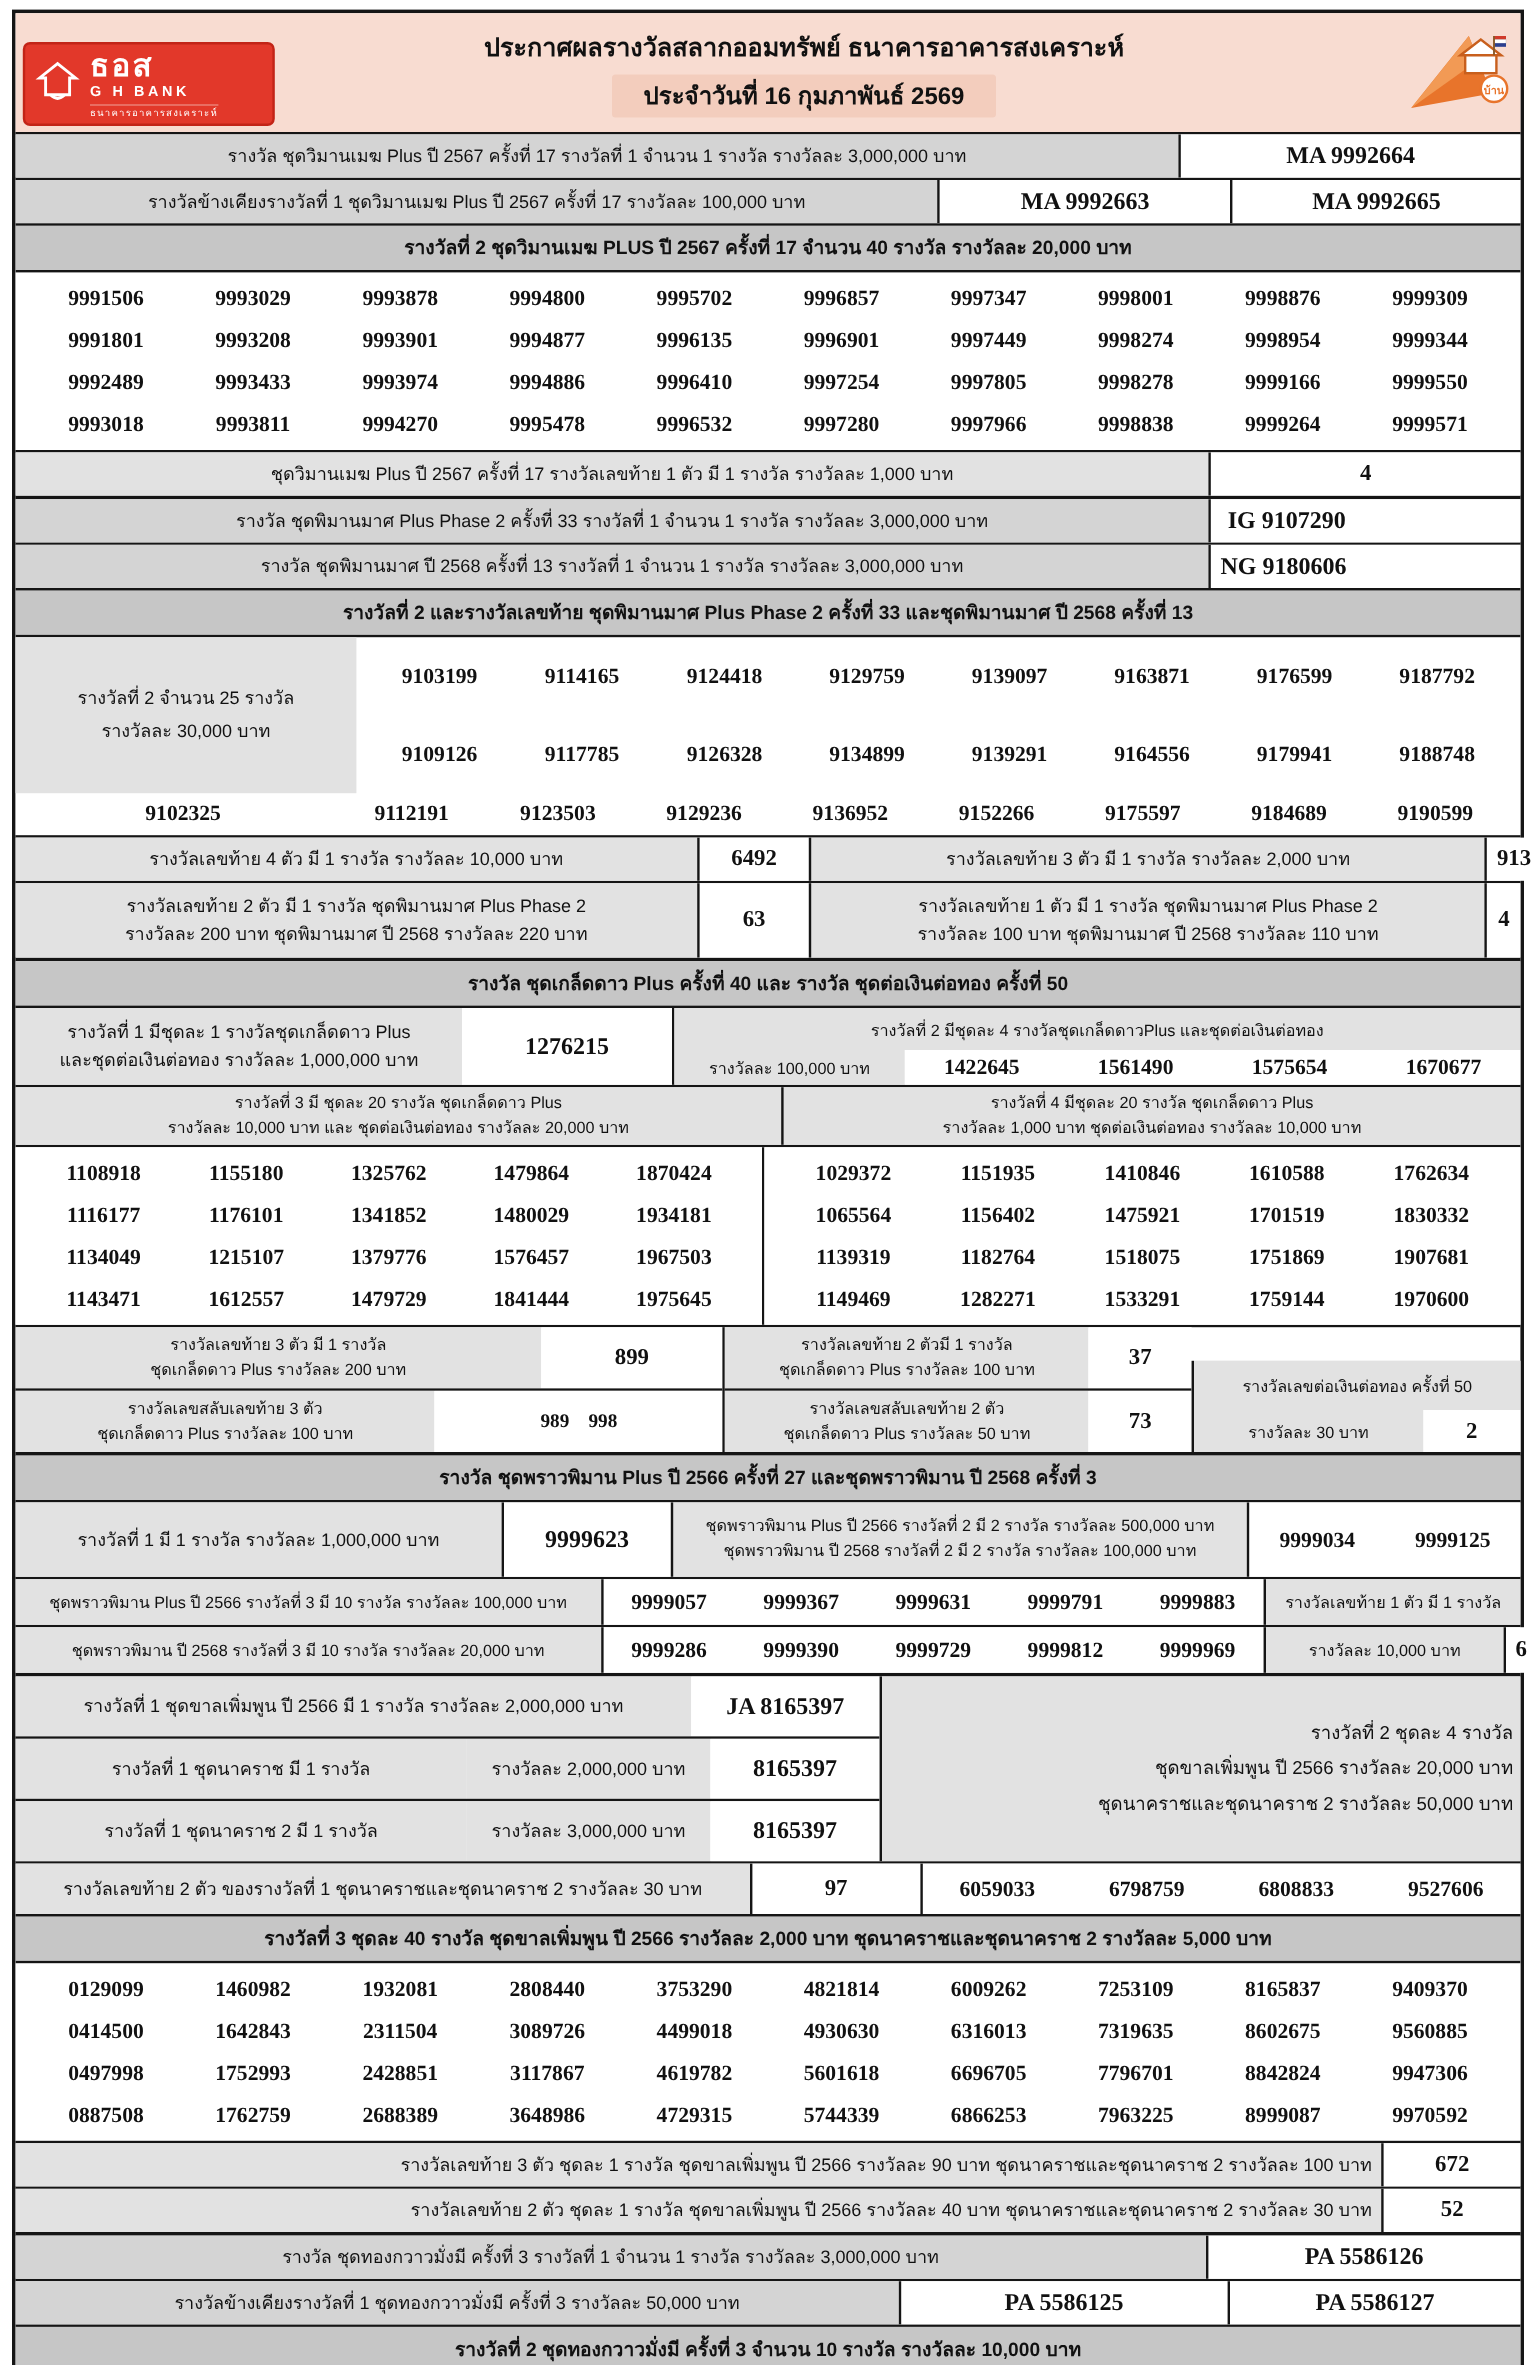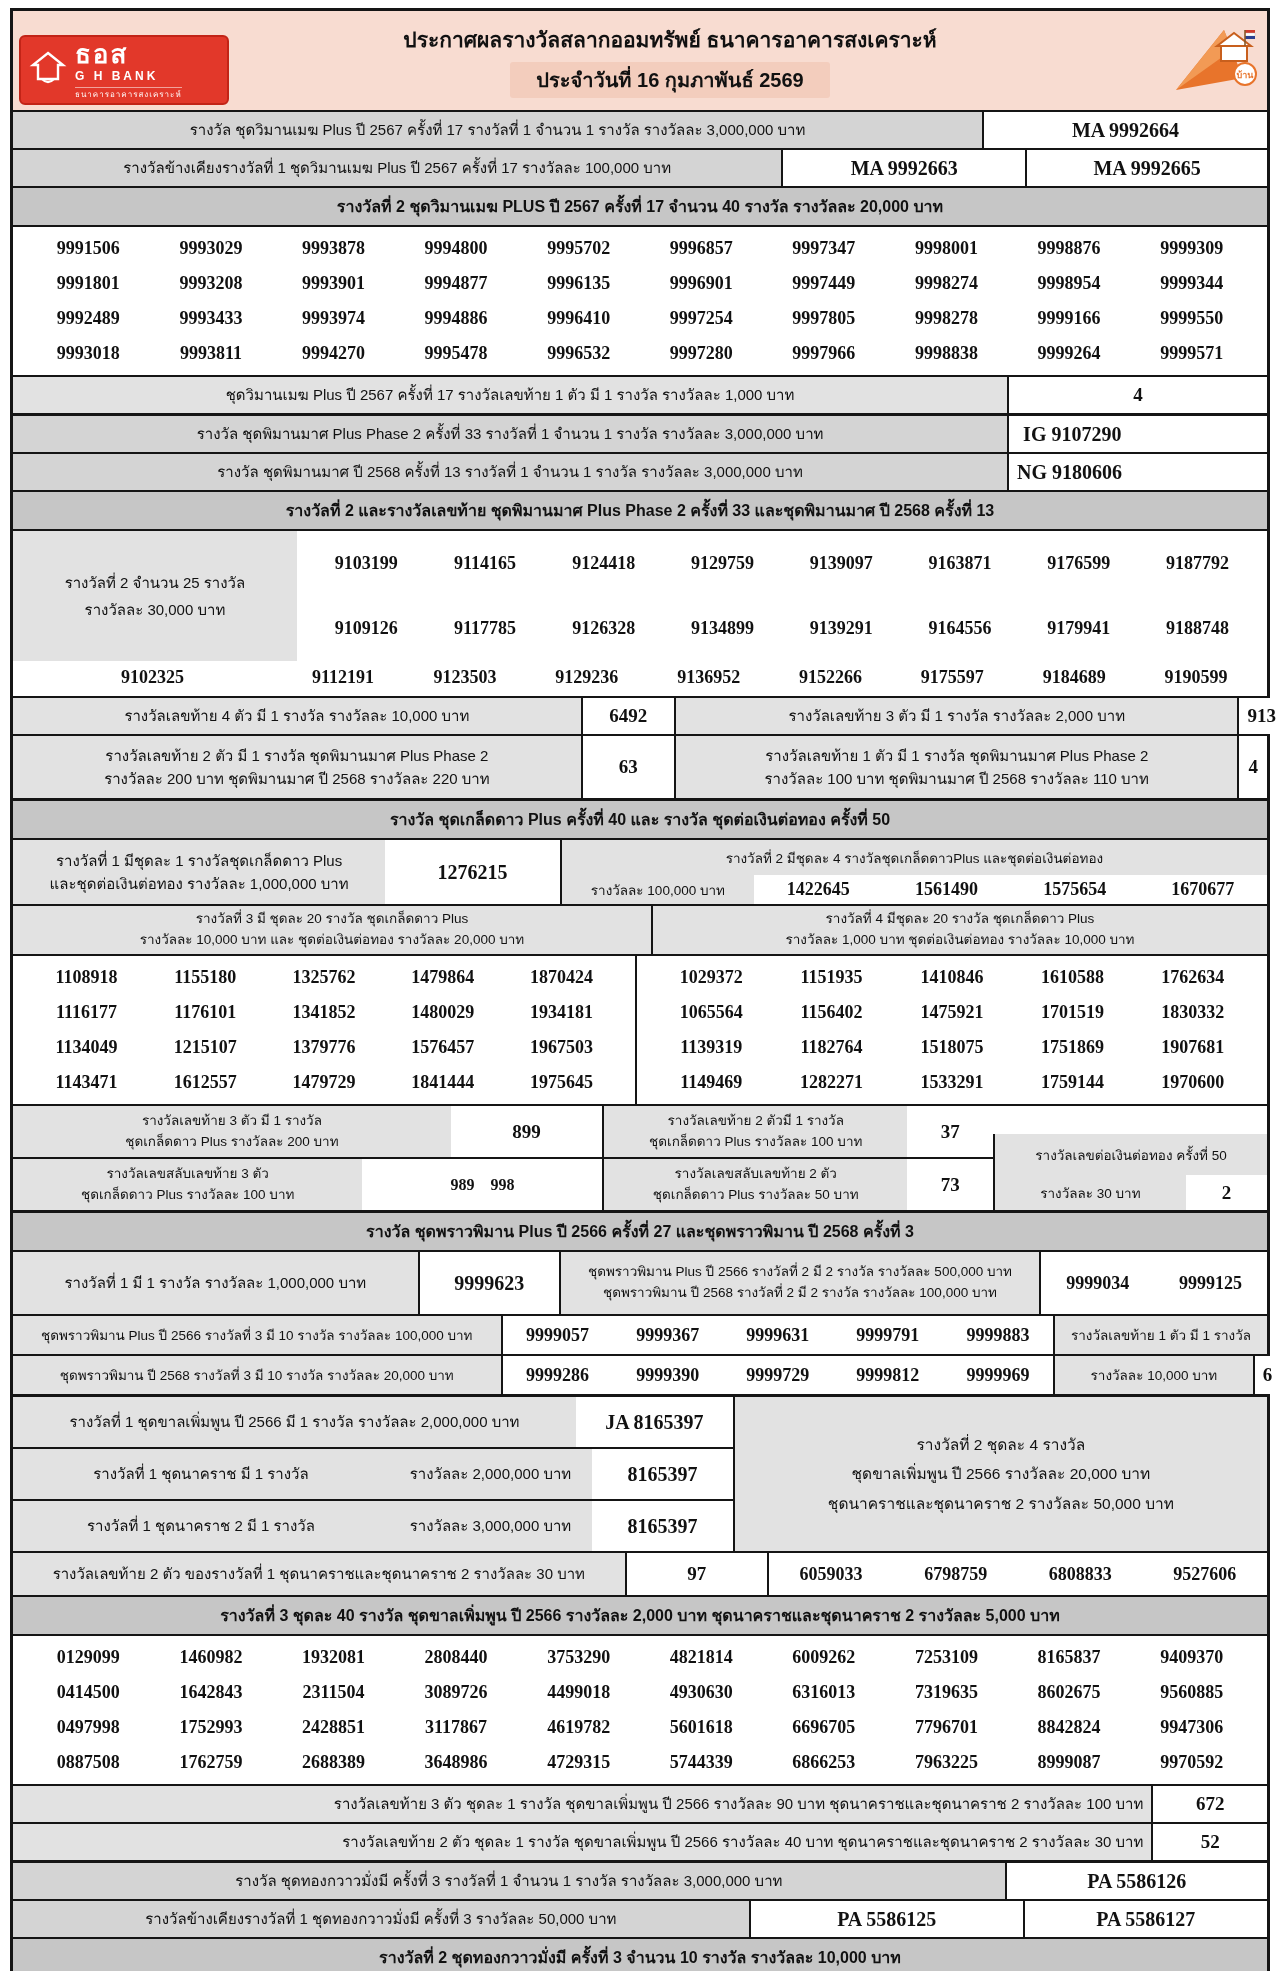--- a/index.html
+++ b/index.html
@@ -54,21 +54,21 @@
   .cright{flex:1;display:flex;flex-direction:column;}
   .crow{display:flex;flex:1;}
   .tcol{display:flex;flex-direction:column;}
   .trow{display:flex;flex:1;align-items:stretch;}
   .trow + .trow{border-top:2px solid #151515;}
   .small{font-size:13.5px;}
   
   .ecol{display:flex;flex-direction:column;flex:0 0 57.4%;}
   .ecol .trow .cell{min-height:44px;}
   .eright{flex:1;border-left:2px solid #151515;background:#e2e2e2;display:flex;flex-direction:column;
-          justify-content:center;text-align:center;line-height:1.9;font-size:15.5px;padding:6px;}
+          justify-content:center;text-align:right;line-height:1.9;font-size:15.5px;padding:6px;}
 </style>
 </head>
 <body>
 
 <div class="page">
 
   <header class="hdr">
     <div class="ghb">
       <span>
         <svg width="38" height="38" viewBox="0 0 38 38">

